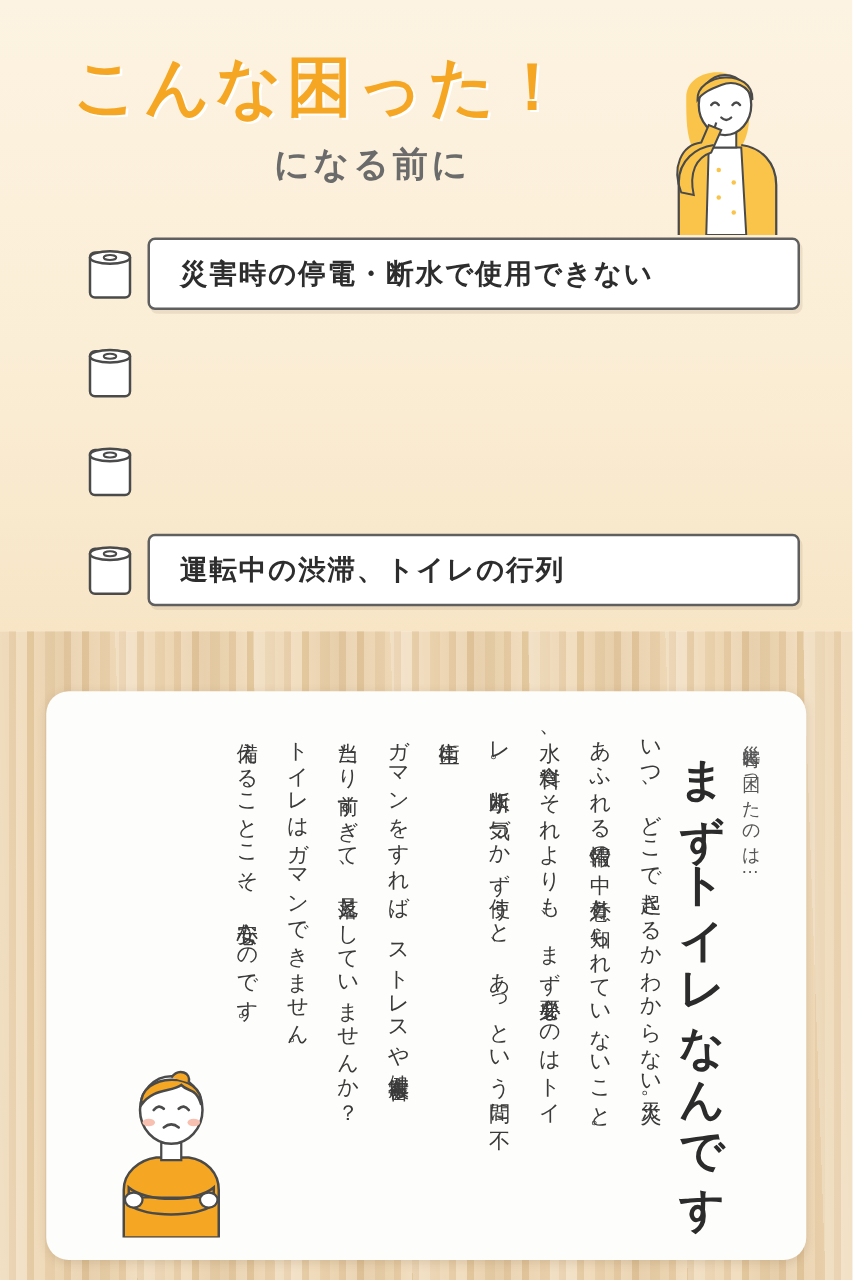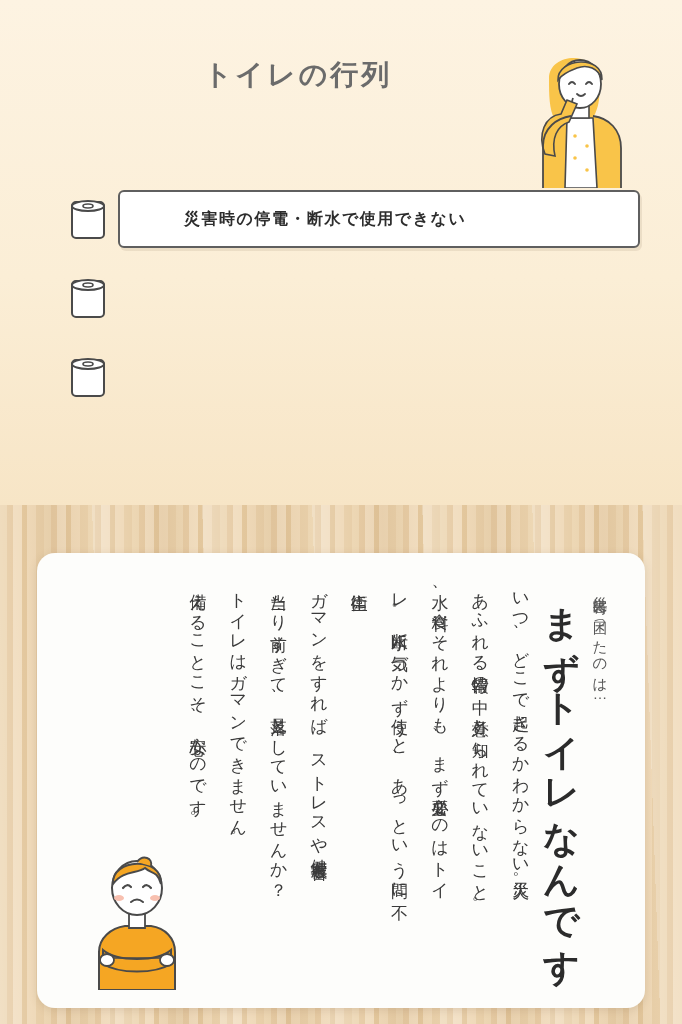--- a/index.html
+++ b/index.html
@@ -71,26 +71,25 @@
     height: 58px;
     background: #ffffff;
     border: 2px solid #5f5f5f;
     border-radius: 6px;
     display: flex;
     align-items: center;
     padding-left: 24px;
     box-shadow: 2px 3px 0 rgba(120,100,70,0.12);
   }
   .row-text {
-    font-size: 16px;
+    font-size: 22px;
     color: #2d2d2d;
     font-weight: bold;
     letter-spacing: 1.5px;
     white-space: nowrap;
-    margin-left: 40px;
   }
   .roll {
     position: absolute;
     left: 66px; top: 6px;
     width: 44px; height: 46px;
   }
 
   
   .bottom-section {
     position: absolute;
@@ -166,21 +165,22 @@
   }
 </style>
 </head>
 <body>
 
 <div id="page">
 
   <div class="top-section">
 
     <div class="headline-wrap">
-      <div class="headline-sub">トイレの行列</div>
+      <div class="headline-main">こんな困った！</div>
+      <div class="headline-sub">になる前に</div>
     </div>
 
     <svg class="woman" viewBox="0 0 150 150">
 
       <path d="M44 40 C44 16, 86 12, 92 36 C98 58, 92 76, 86 82 L50 82 C44 72, 44 56, 44 40 Z" fill="#f9c449"></path>
 
       <path d="M38 150 L38 108 C38 90, 52 80, 66 78 L88 78 C104 80, 116 92, 116 110 L116 150 Z" fill="#f9c449"></path>
 
       <path d="M62 80 L88 80 L92 150 L60 150 Z" fill="#ffffff" stroke="#4a4a4a" stroke-width="1.6"></path>
 
@@ -229,20 +229,30 @@
       </div>
 
       <div class="row">
         <svg class="roll" viewBox="0 0 44 46">
           <rect x="6" y="6" width="32" height="36" rx="4" fill="#ffffff" stroke="#4a4a4a" stroke-width="2"></rect>
           <ellipse cx="22" cy="10" rx="16" ry="5" fill="#ffffff" stroke="#4a4a4a" stroke-width="2"></ellipse>
           <ellipse cx="22" cy="10" rx="5" ry="2" fill="#ffffff" stroke="#4a4a4a" stroke-width="1.6"></ellipse>
         </svg>
       </div>
 
+      <div class="row">
+        <svg class="roll" viewBox="0 0 44 46">
+          <rect x="6" y="6" width="32" height="36" rx="4" fill="#ffffff" stroke="#4a4a4a" stroke-width="2"></rect>
+          <ellipse cx="22" cy="10" rx="16" ry="5" fill="#ffffff" stroke="#4a4a4a" stroke-width="2"></ellipse>
+          <ellipse cx="22" cy="10" rx="5" ry="2" fill="#ffffff" stroke="#4a4a4a" stroke-width="1.6"></ellipse>
+        </svg>
+        <div class="row-box">
+          <span class="row-text">運転中の渋滞、トイレの行列</span>
+        </div>
+      </div>
 
     </div>
   </div>
 
   <div class="bottom-section">
     <div class="wood-overlay"></div>
 
     <div class="card">
 
       <div class="vtext">

